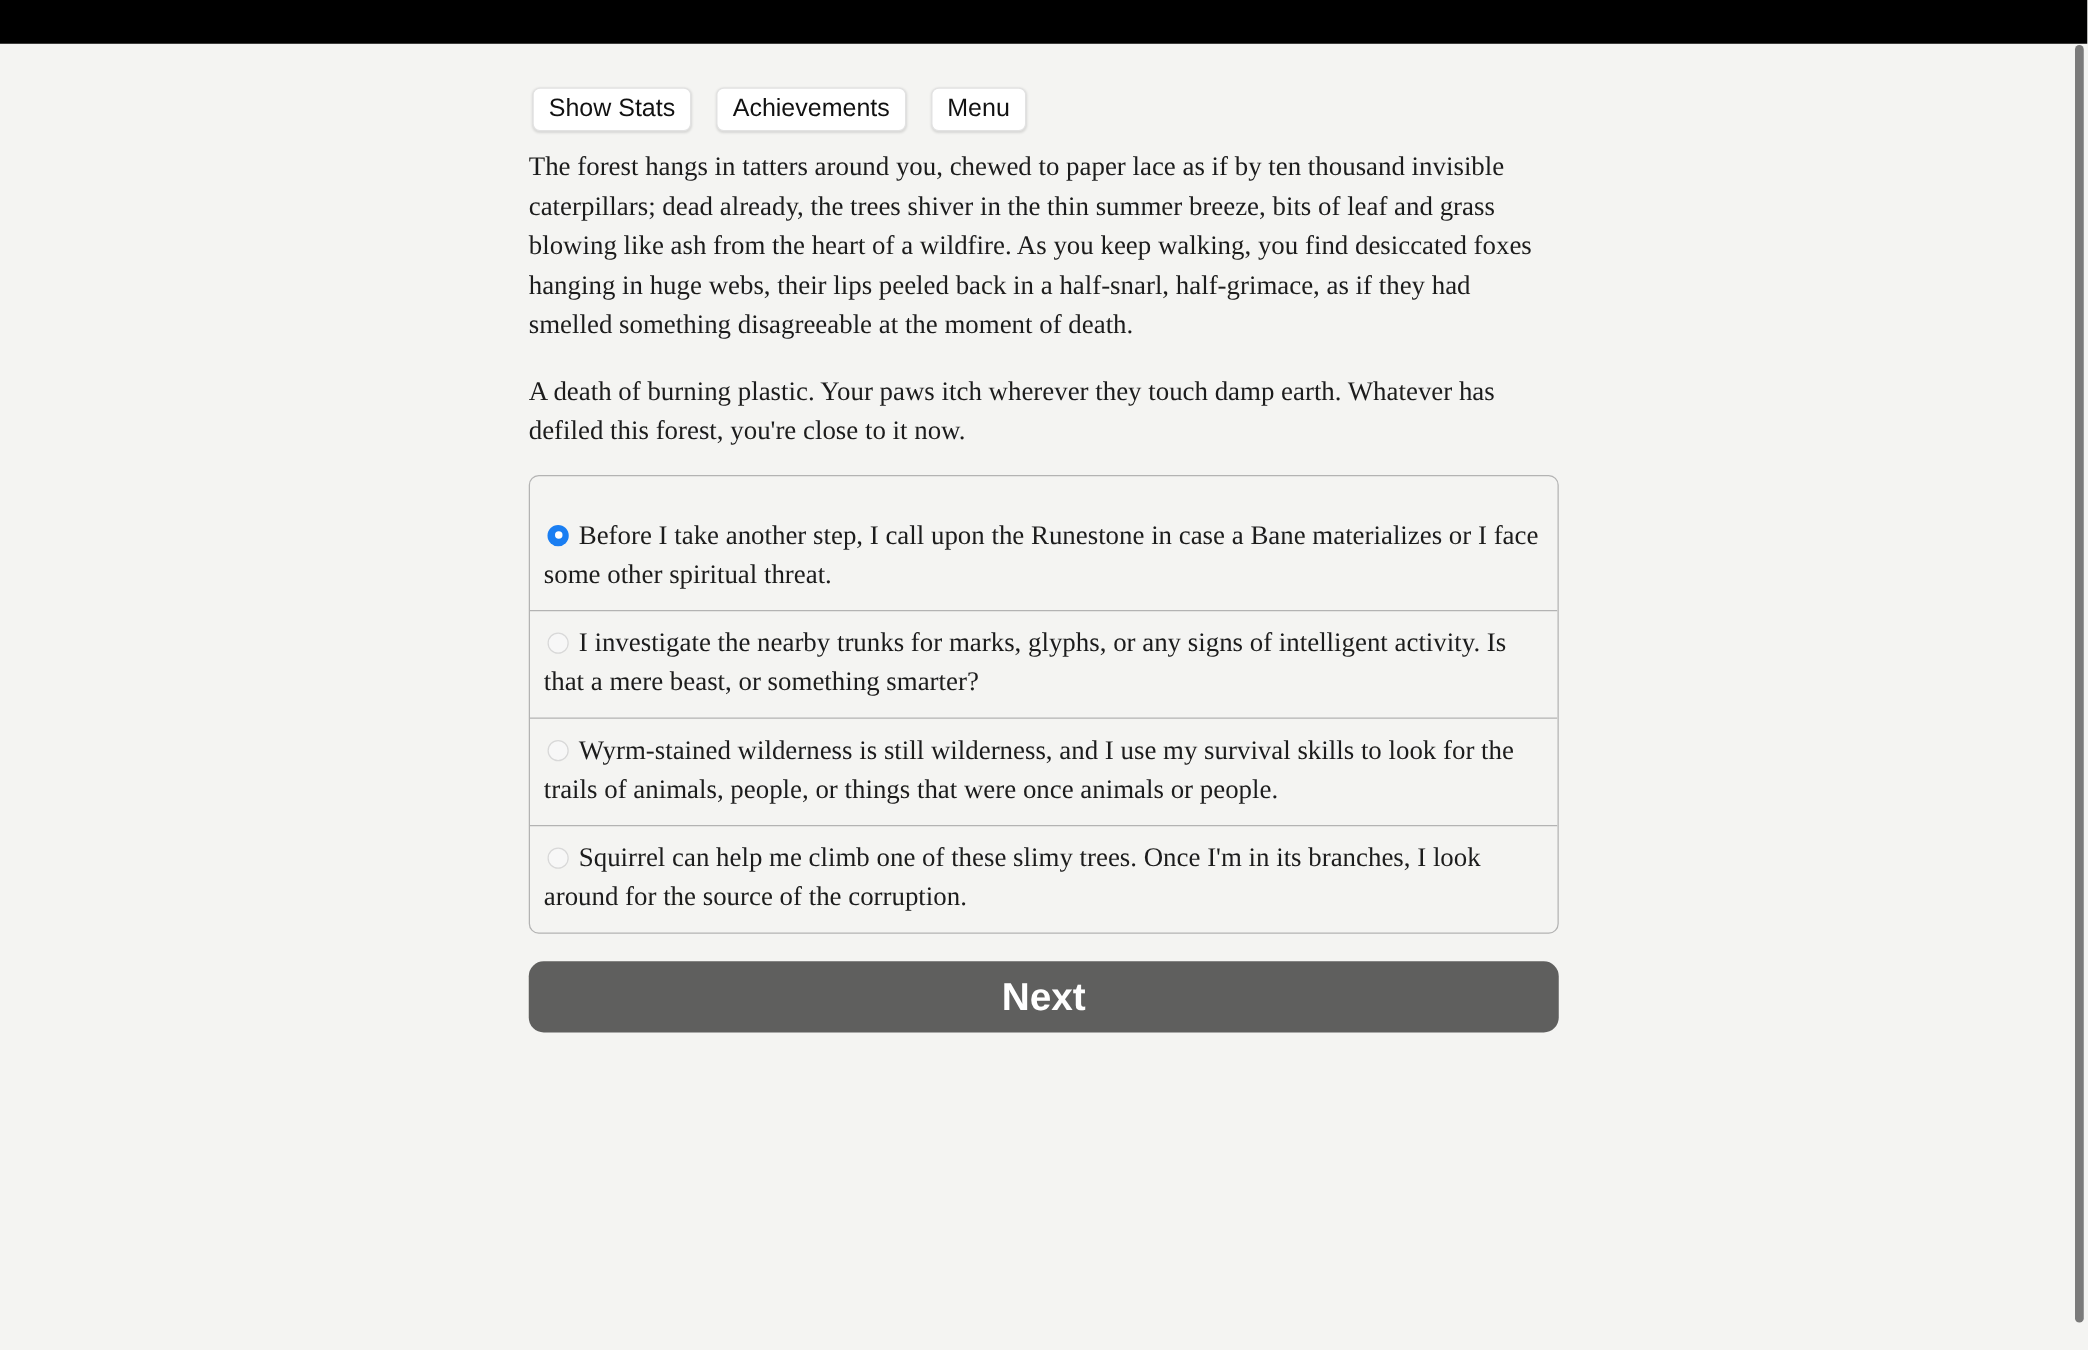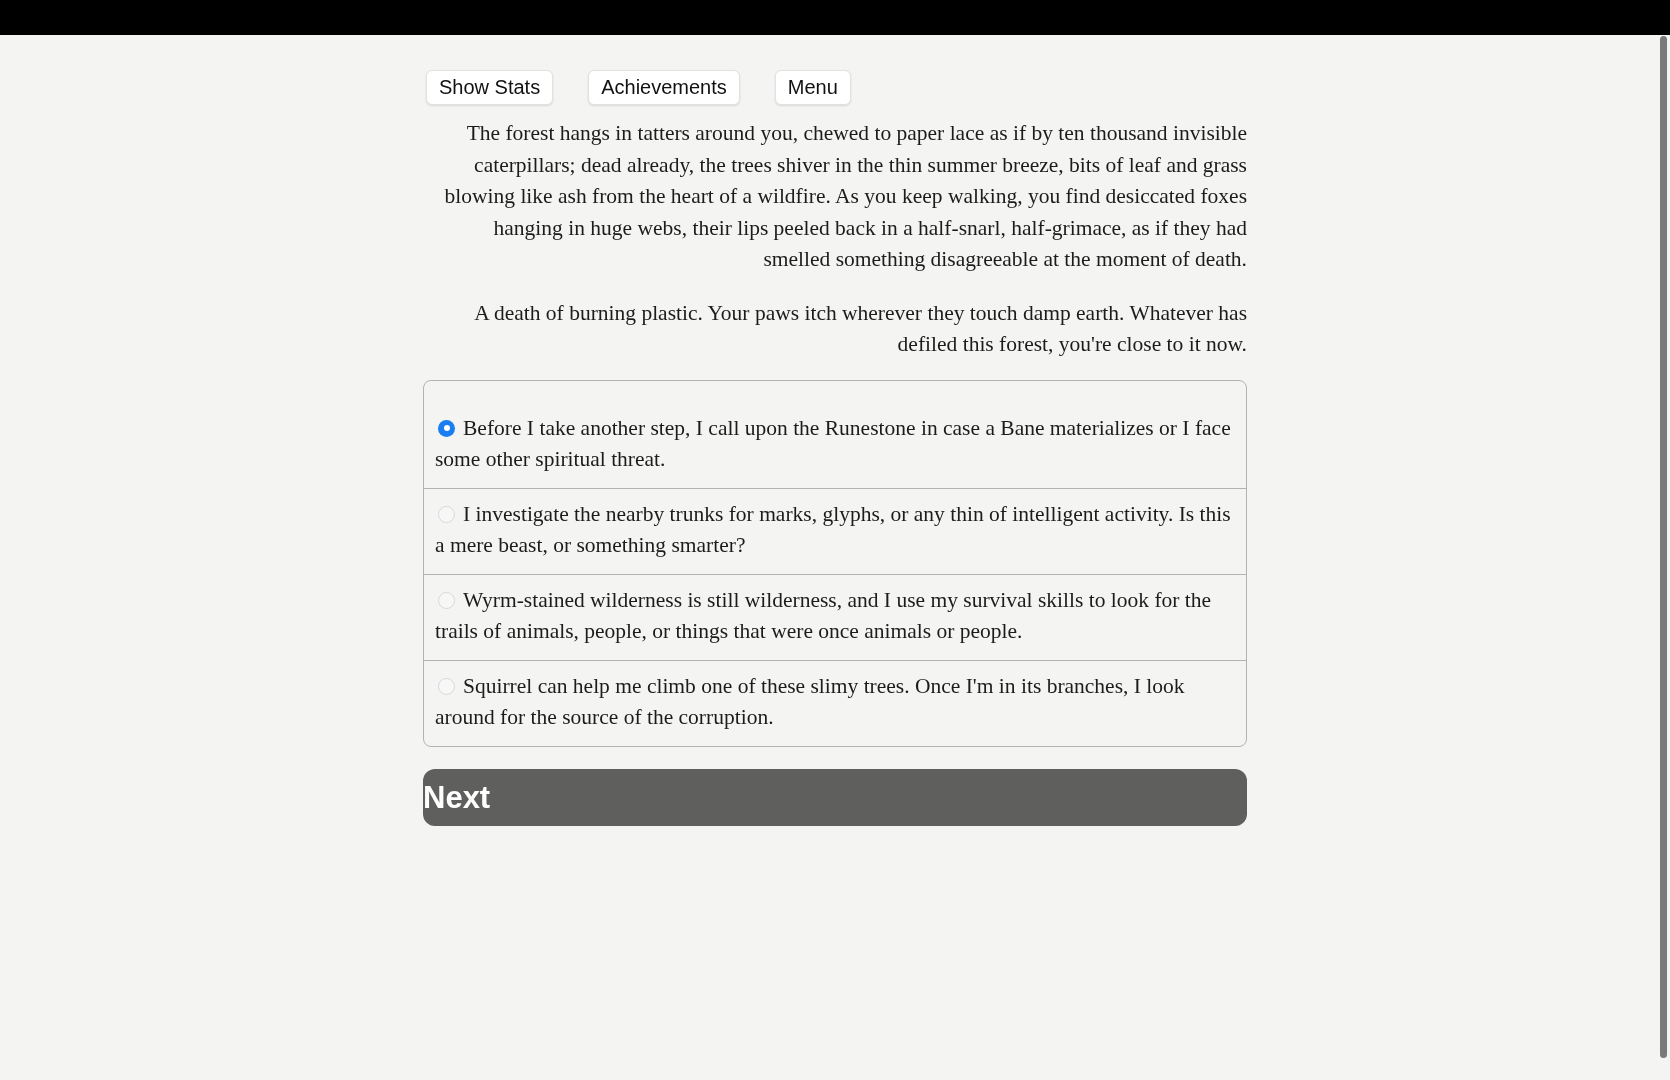--- a/index.html
+++ b/index.html
@@ -3,45 +3,45 @@
 <meta charset="utf-8">
 <style>
   html, body { margin:0; padding:0; }
   body {
     width:1670px; height:1080px; overflow:hidden; position:relative;
     background:#f4f4f2; font-family:"Liberation Serif", "DejaVu Serif", serif; color:#1c1c1c;
   }
   .topbar { position:absolute; left:0; top:0; width:1670px; height:35px; background:#000; }
   .scrollbar { position:absolute; left:1660px; top:36px; width:7px; height:1022px; background:#7a7a7a; border-radius:4px; }
   .container { position:absolute; left:423px; top:70px; width:824px; }
-  .toolbar { display:flex; gap:35px; margin-left:3px; height:34px; }
+  .toolbar { display:flex; gap:20px; margin-left:3px; height:34px; }
   .tbtn {
     font-family:"Liberation Sans", "DejaVu Sans", sans-serif; font-size:20px; color:#111;
     background:#fff; border:1px solid #e2e2e2; border-radius:6px;
     box-shadow:0 1px 2px rgba(0,0,0,0.12); padding:0 12px; height:33px; line-height:33px;
     cursor:pointer;
   }
   .story { margin-top:14px; font-size:21.5px; line-height:31.5px; width:824px; }
-  .story p { margin:0 0 22px 0;text-align:right; }
+  .story p { margin:0 0 22px 0; }
   .choices { margin-top:-3px; border:1px solid #b3b3b3; border-radius:8px; width:822px; overflow:hidden; }
   .choice {
     position:relative; padding:10px 11px 12px 11px; font-size:21.5px; line-height:31.5px;
     border-top:1px solid #b3b3b3; cursor:pointer; height:63px;
   }
   .choice:first-child { border-top:none;margin-top:22px; }
   .radio {
     display:inline-block; width:17px; height:17px; border-radius:50%; vertical-align:-2px;
     margin:0 8px 0 3px; box-sizing:border-box; border:1px solid #d8d8d8; background:#f7f7f7;
   }
   .radio.checked { background:#1a7ef2; border:none; position:relative; }
   .radio.checked::after { content:""; position:absolute; left:5.5px; top:5.5px; width:6px; height:6px; border-radius:50%; background:#fff; }
   .next {
     margin-top:22px; width:824px; height:57px; border-radius:12px; background:#5f5f5e; color:#fff;
     font-family:"Liberation Sans", "DejaVu Sans", sans-serif; font-weight:bold; font-size:31px;
-    line-height:57px; cursor:pointer;
+    text-align:center; line-height:57px; cursor:pointer;
   }
 </style>
 </head>
 <body>
 
 <div class="topbar"></div>
 <div class="scrollbar"></div>
 
 <div class="container">
   <div class="toolbar">
@@ -53,21 +53,21 @@
   <div class="story">
     <p>The forest hangs in tatters around you, chewed to paper lace as if by ten thousand invisible caterpillars; dead already, the trees shiver in the thin summer breeze, bits of leaf and grass blowing like ash from the heart of a wildfire. As you keep walking, you find desiccated foxes hanging in huge webs, their lips peeled back in a half-snarl, half-grimace, as if they had smelled something disagreeable at the moment of death.</p>
     <p>A death of burning plastic. Your paws itch wherever they touch damp earth. Whatever has defiled this forest, you're close to it now.</p>
   </div>
 
   <div class="choices">
     <div class="choice">
       <span class="radio checked"></span><span>Before I take another step, I call upon the Runestone in case a Bane materializes or I face some other spiritual threat.</span>
     </div>
     <div class="choice">
-      <span class="radio"></span><span>I investigate the nearby trunks for marks, glyphs, or any thin of intelligent activity. Is this a mere beast, or something smarter?</span>
+      <span class="radio"></span><span>I investigate the nearby trunks for marks, glyphs, or any signs of intelligent activity. Is that a mere beast, or something smarter?</span>
     </div>
     <div class="choice">
       <span class="radio"></span><span>Wyrm-stained wilderness is still wilderness, and I use my survival skills to look for the trails of animals, people, or things that were once animals or people.</span>
     </div>
     <div class="choice">
       <span class="radio"></span><span>Squirrel can help me climb one of these slimy trees. Once I'm in its branches, I look around for the source of the corruption.</span>
     </div>
   </div>
 
   <div class="next">Next</div>

